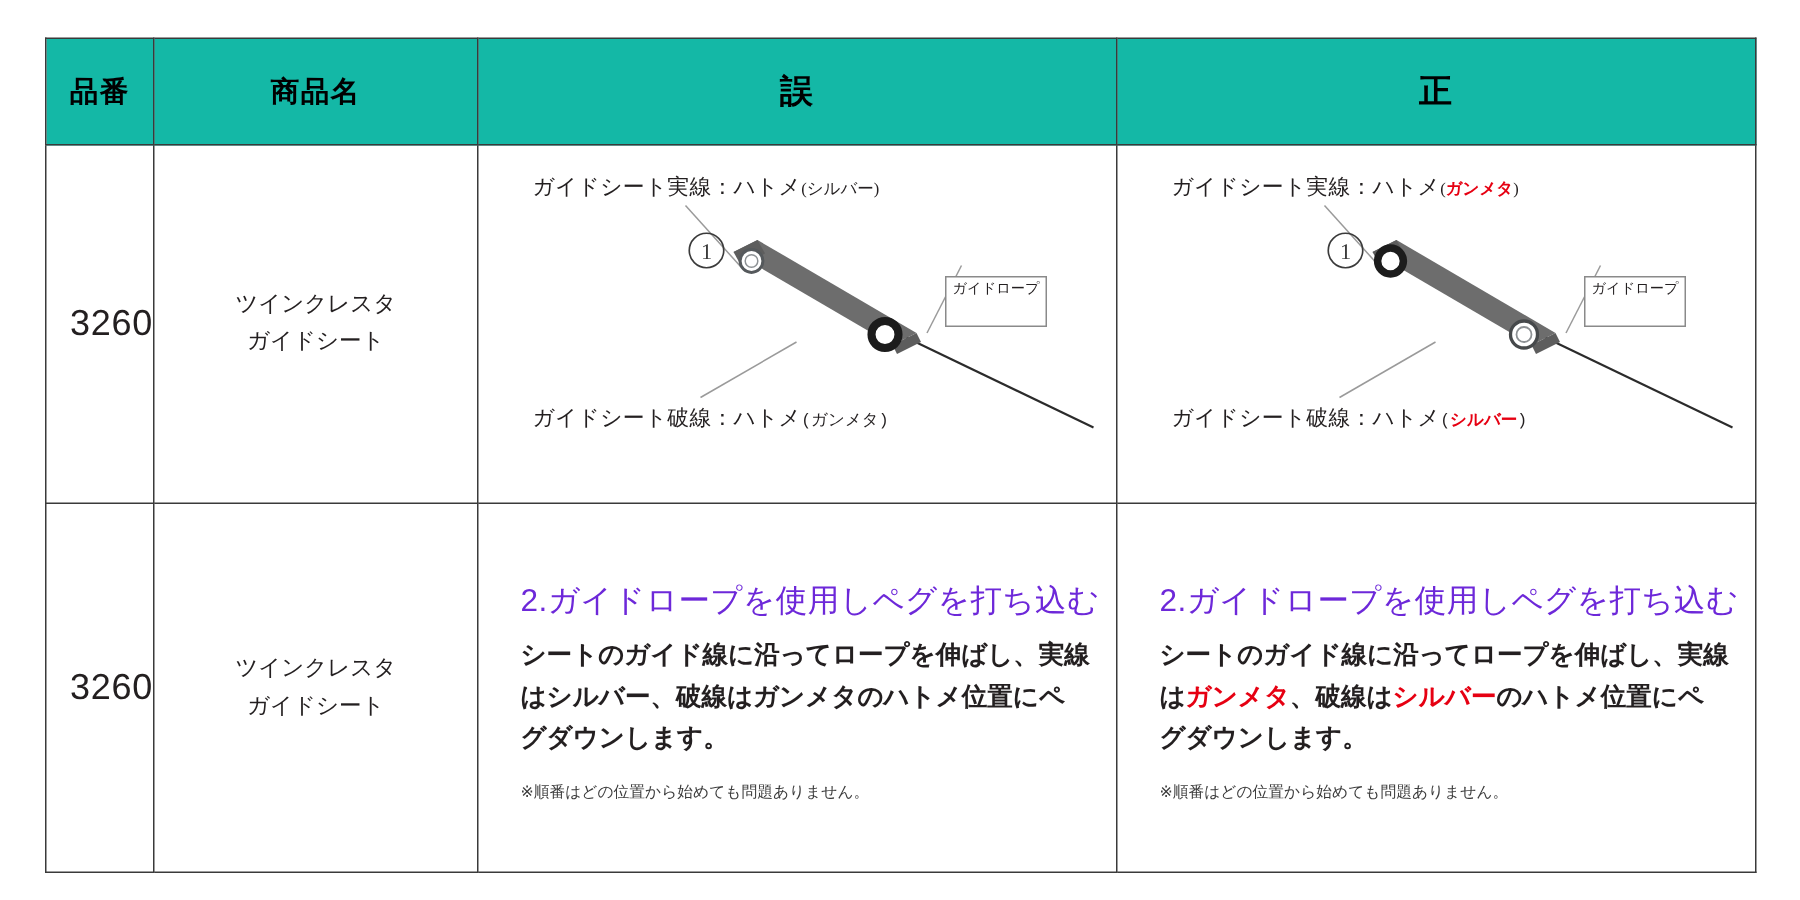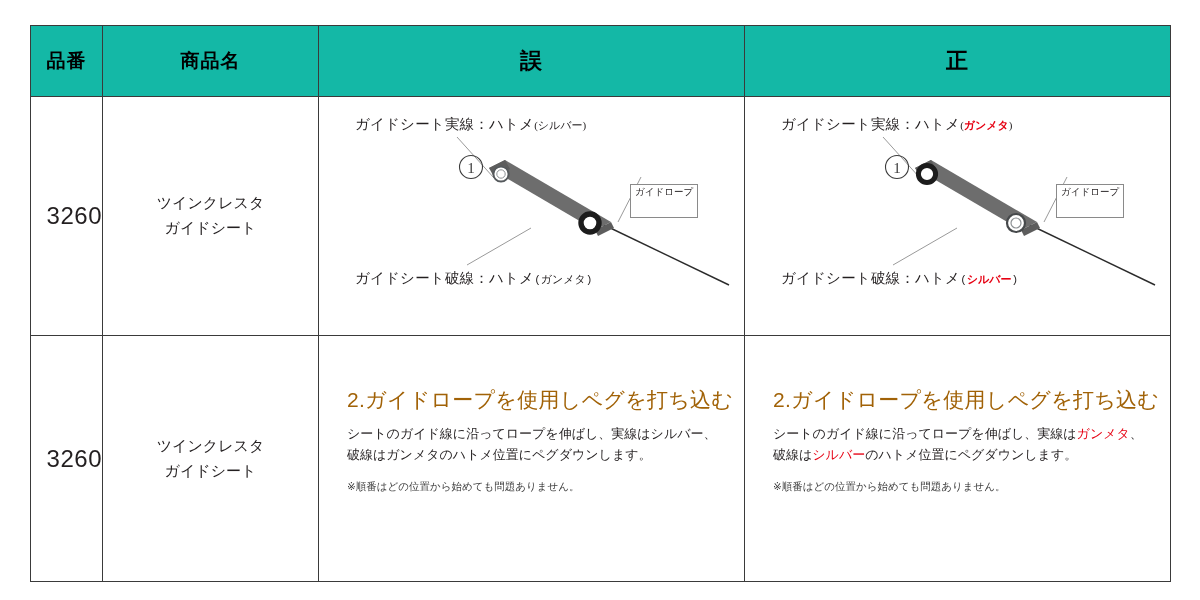--- a/index.html
+++ b/index.html
@@ -114,28 +114,28 @@
 
   
   .instr {
     position: absolute;
     left: 28px;
     top: 50px;
     width: 380px;
   }
   .instr-head {
     font-size: 21px;
-    color: #a16207;
+    color: #6d28d9;
     letter-spacing: 0.3px;
     margin-bottom: 9px;
     white-space: nowrap;
   }
   .instr-body {
-    font-size: 13px;
-    font-weight: normal;
+    font-size: 17px;
+    font-weight: bold;
     line-height: 1.62;
     color: #231f20;
   }
   .instr-body .hl {
     color: #e60012;
   }
   .instr-note {
     margin-top: 15px;
     font-size: 10.5px;
     color: #3c3c3c;

